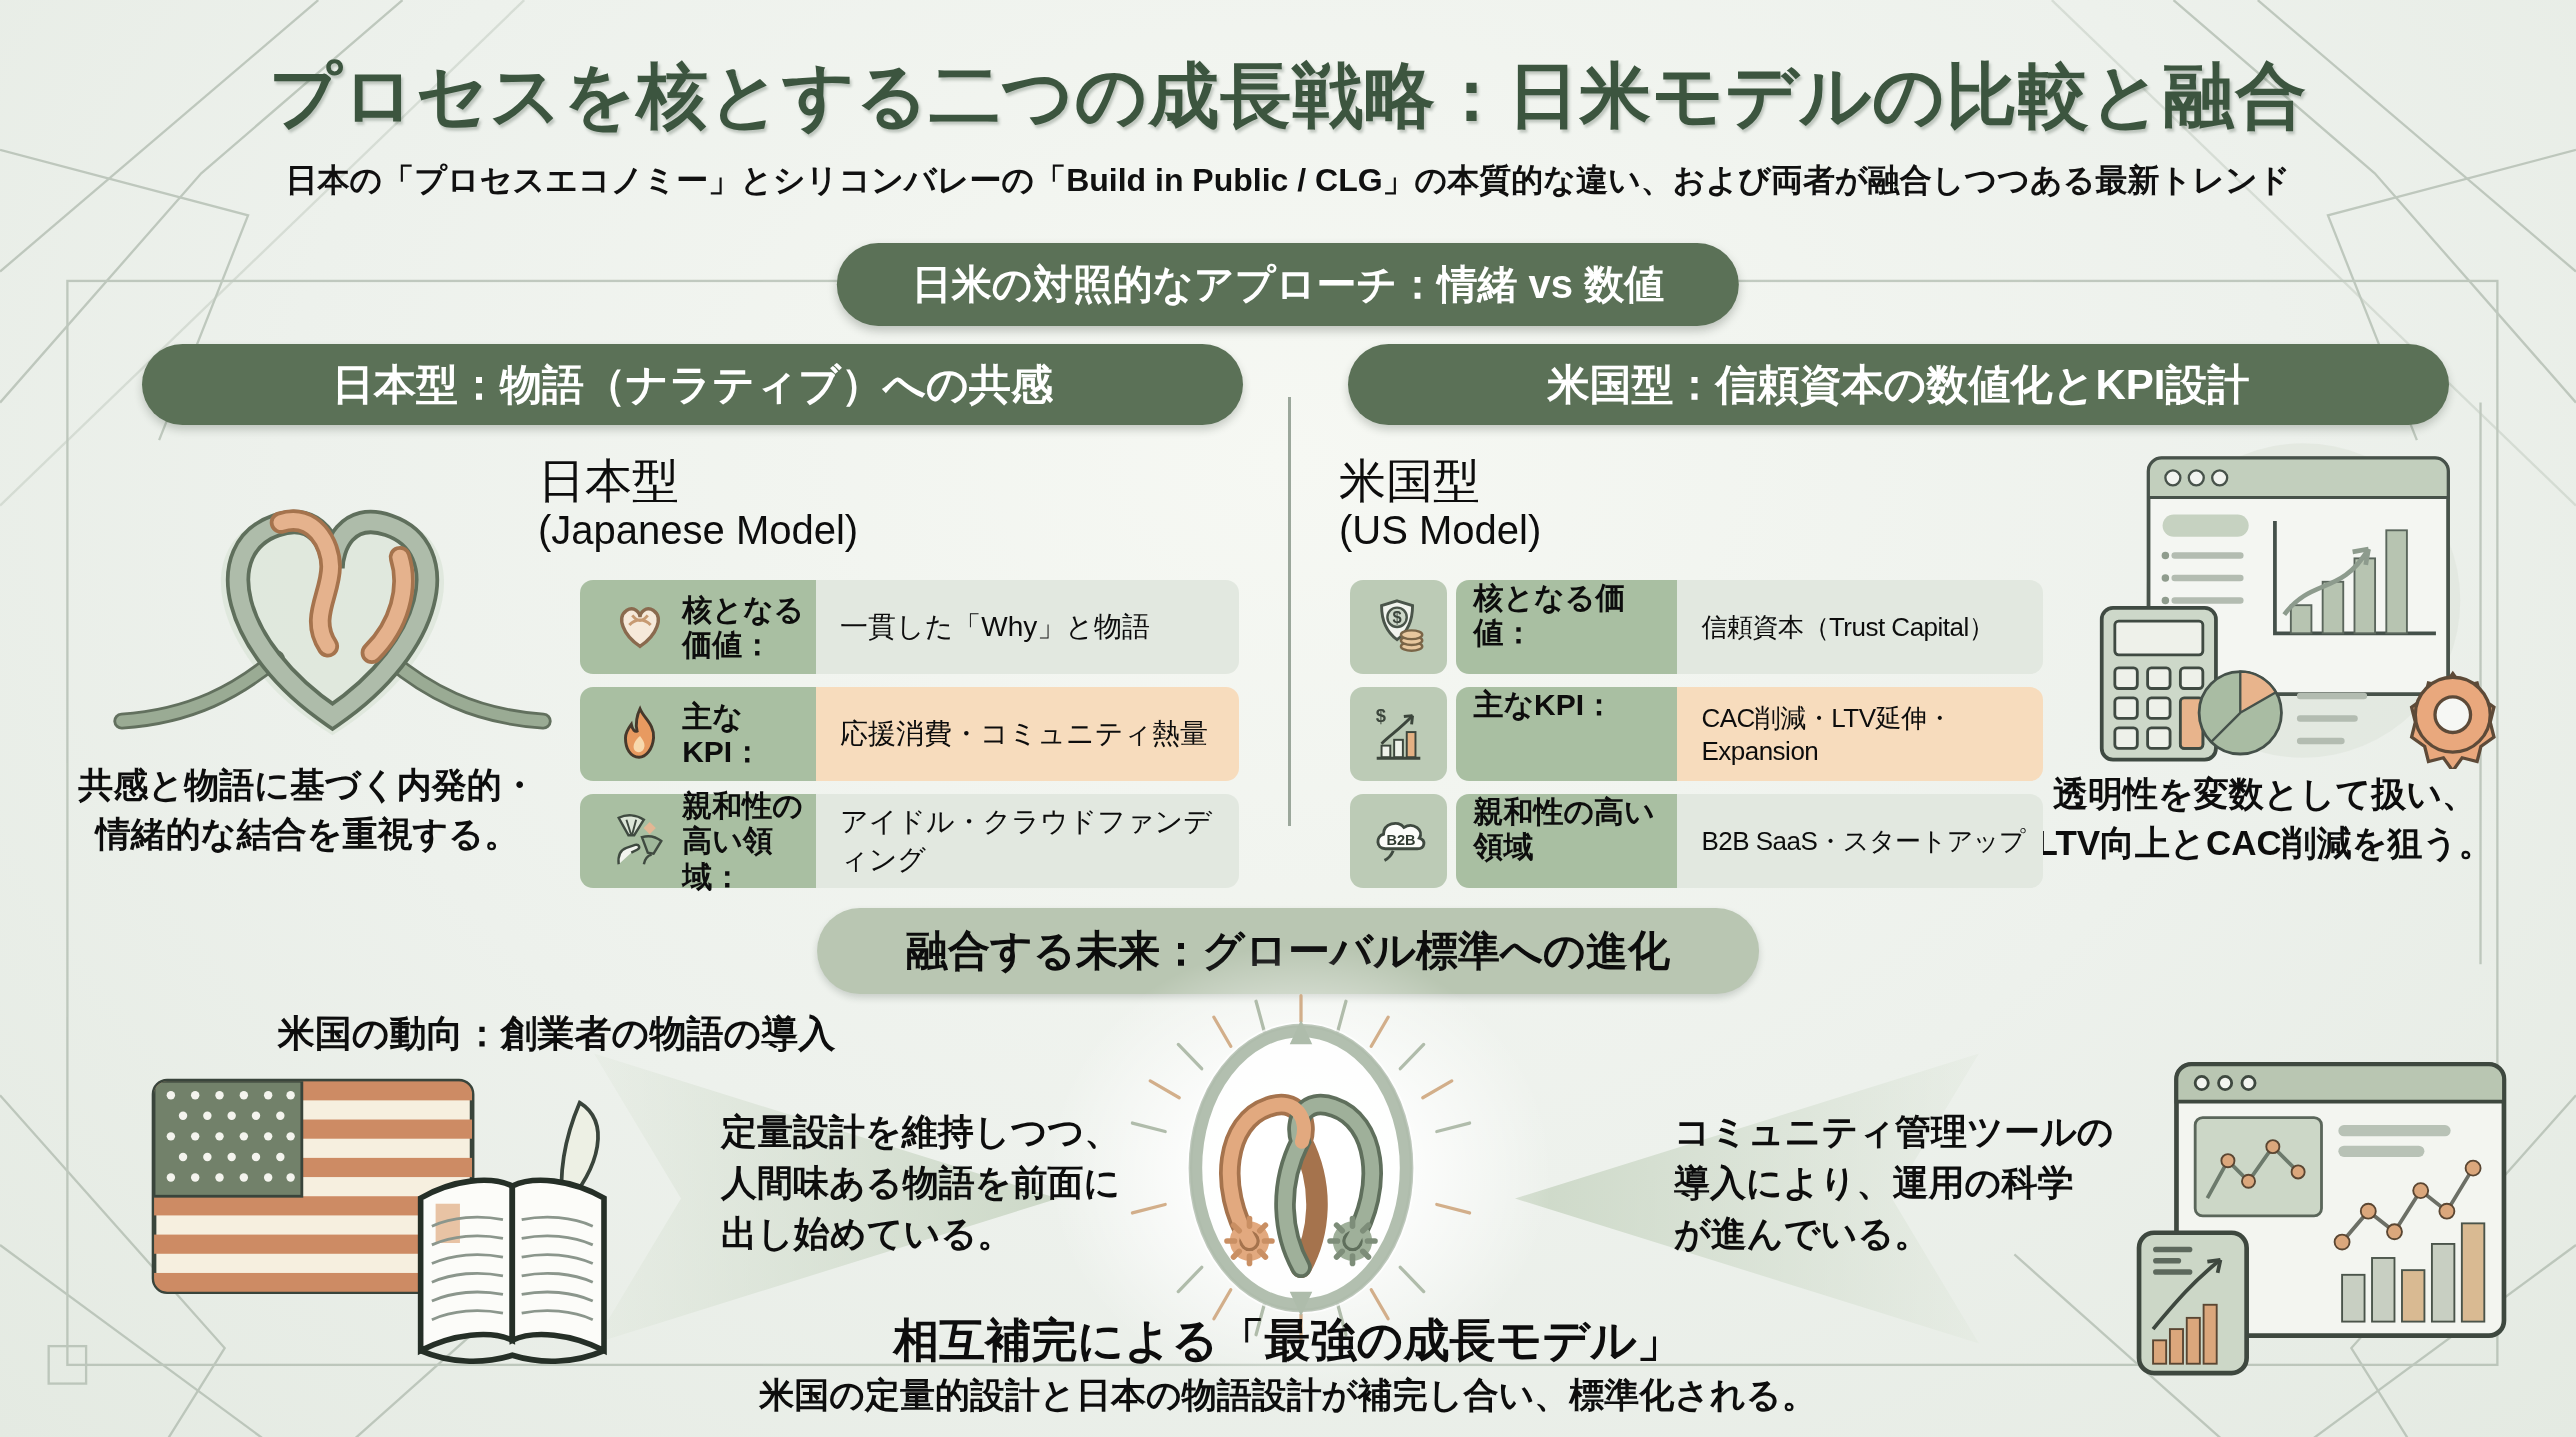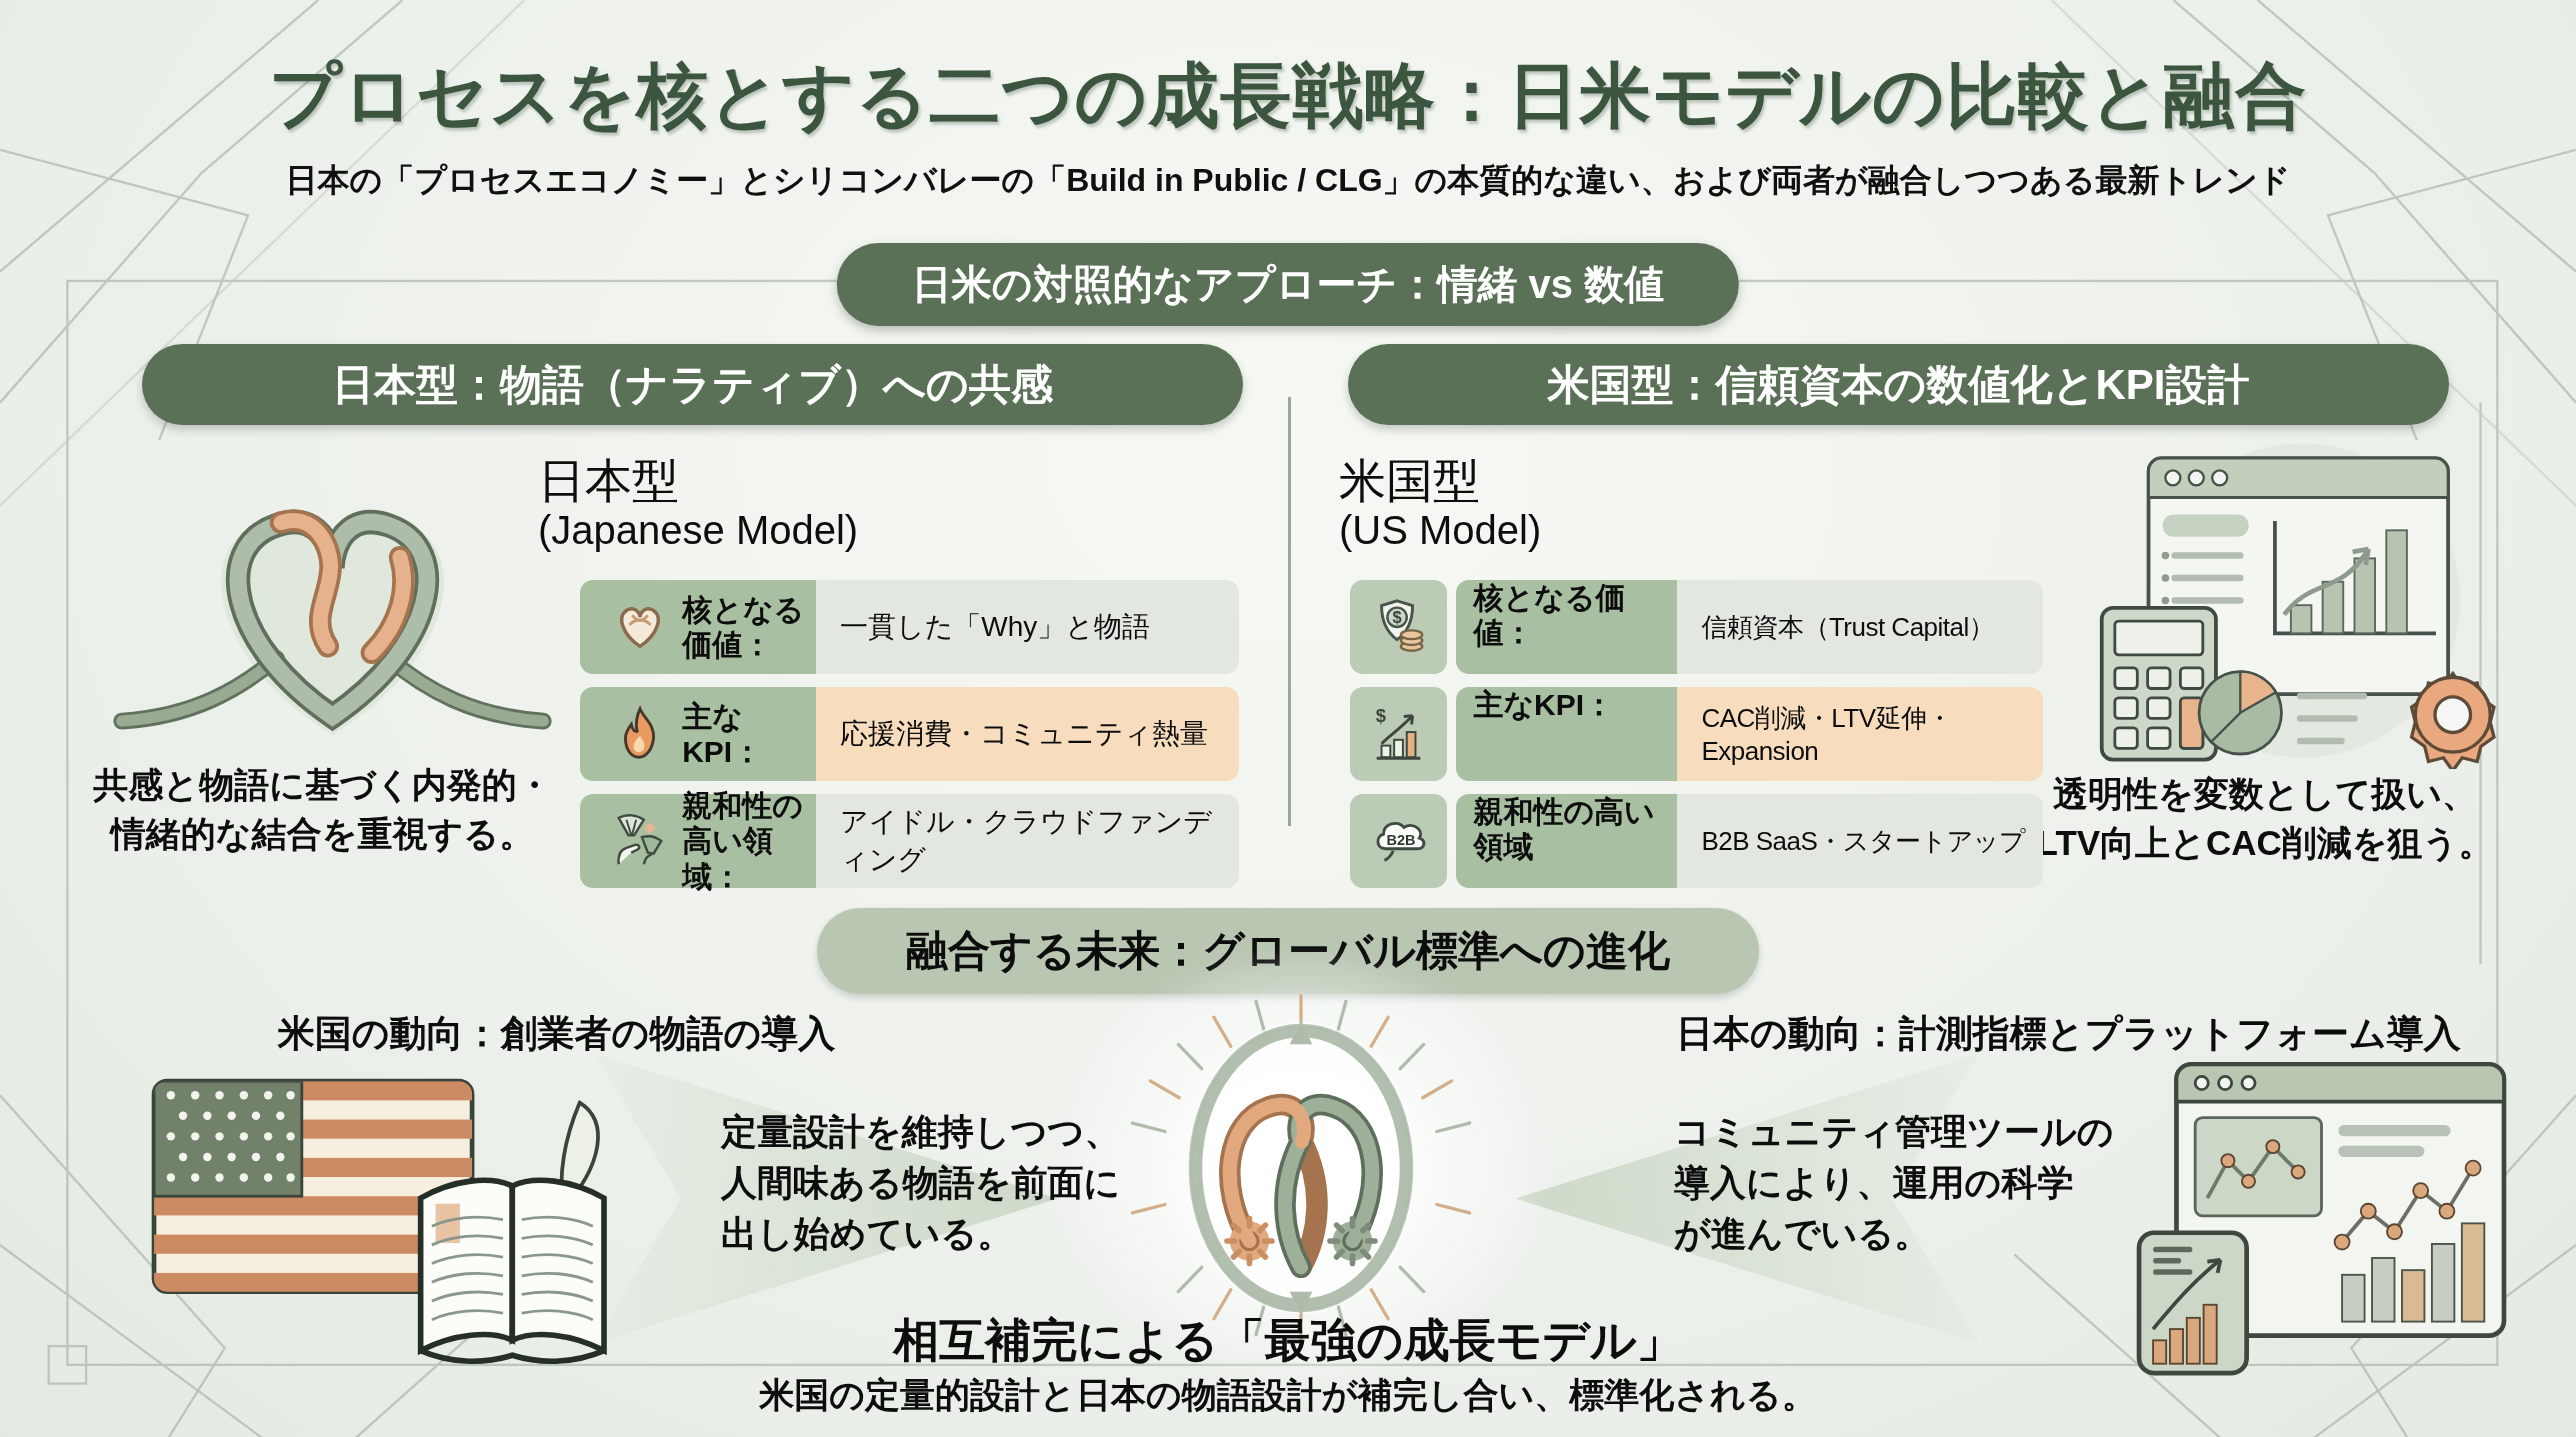--- a/index.html
+++ b/index.html
@@ -42,21 +42,21 @@
     padding-left:17px;box-sizing:border-box;flex:none;}
   .lbl{font-size:30px;font-weight:700;white-space:pre-line;line-height:1.18;}
   .cell-value{flex:1;background:#e2e8e0;border-radius:0 13px 13px 0;display:flex;
     align-items:center;padding-left:24px;font-weight:400;}
   #jp-rows .cell-value{font-size:28px;}
   #us-rows .cell-value{font-size:26px;letter-spacing:-0.5px;}
   .row.hl .cell-value{background:#f7dcbd;}
   .row .icon-64{width:62px;height:62px;flex:none;}
   
   .side-caption{font-size:35px;font-weight:700;line-height:1.4;text-align:center;white-space:pre-line;}
-  #jp-caption{left:51px;top:760px;width:543px;}
+  #jp-caption{left:36px;top:760px;width:543px;}
   #us-caption{left:1998px;top:769px;width:534px;}
   
   .banner-light{top:908px;left:50%;transform:translateX(-50%);background:#b9c6b2;color:#0d0d0d;
     font-size:42px;font-weight:700;padding:15px 89px;border-radius:43px;white-space:nowrap;
     box-shadow:0 3.7px 7.5px rgba(30,45,32,.18);}
   .trend-label{font-size:37px;font-weight:700;white-space:nowrap;text-align:center;}
   #us-trend-label{top:1009px;left:201px;width:711px;}
   #jp-trend-label{top:1009px;left:1676px;width:758px;}
   .trend-text{font-size:36px;font-weight:700;line-height:1.42;white-space:pre-line;}
   #us-trend-text{left:721px;top:1106px;}
@@ -286,21 +286,20 @@
     </div>
   </div>
 
   <div class="abs banner-light">融合する未来：グローバル標準への進化</div>
 
   <div class="abs wedge" id="wedge-left"></div>
   <div class="abs wedge" id="wedge-right"></div>
   <div class="abs" id="center-glow"></div>
 
   <div class="abs trend-label" id="us-trend-label">米国の動向：創業者の物語の導入</div>
-  <div class="abs trend-label" id="jp-trend-label">日本の動向：計測指標とプラットフォーム導入</div>
   <div class="abs trend-text" id="us-trend-text">定量設計を維持しつつ、
 人間味ある物語を前面に
 出し始めている。</div>
   <div class="abs trend-text" id="jp-trend-text">コミュニティ管理ツールの
 導入により、運用の科学
 が進んでいる。</div>
 
   <svg class="abs" width="580" height="309" viewBox="0 0 620 330" style="left:140px;top:1067px;">
     <defs>
         <clipPath id="flagclip">

